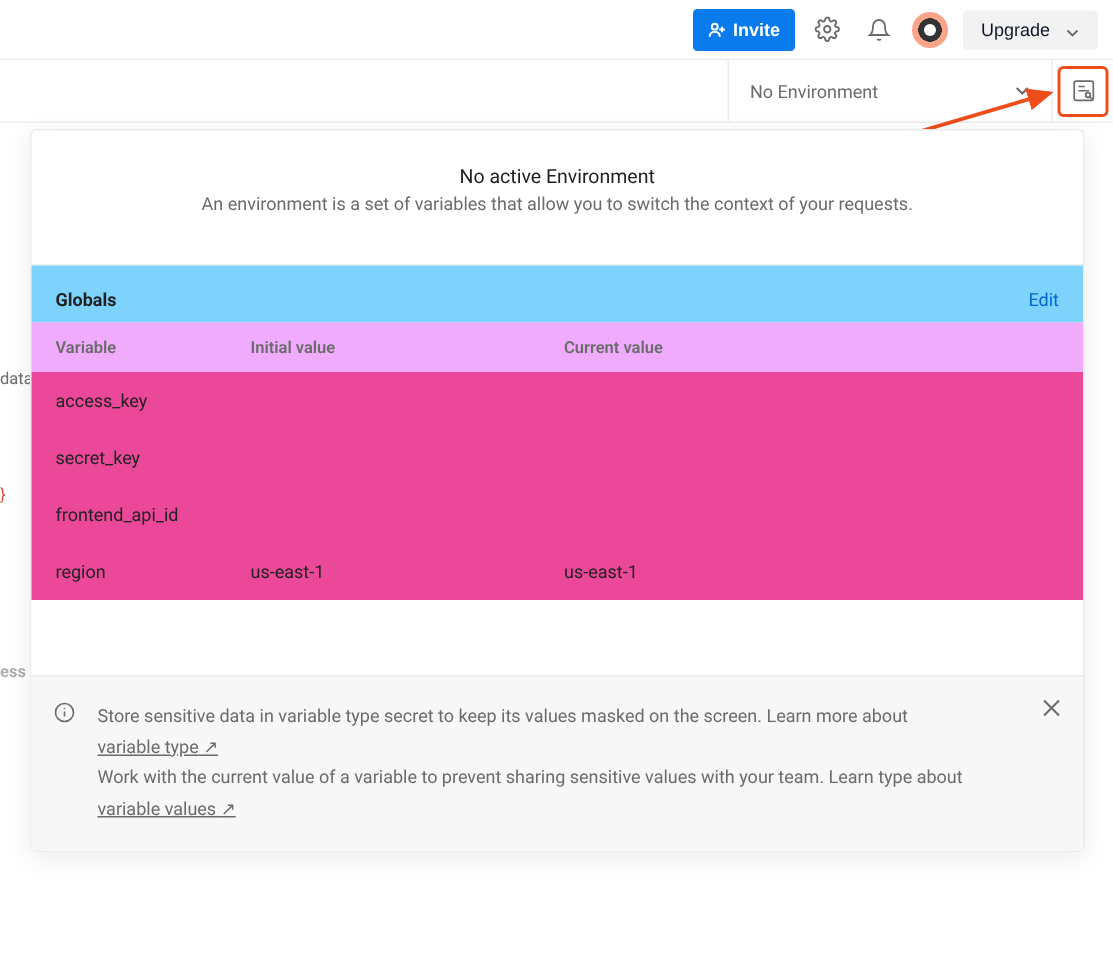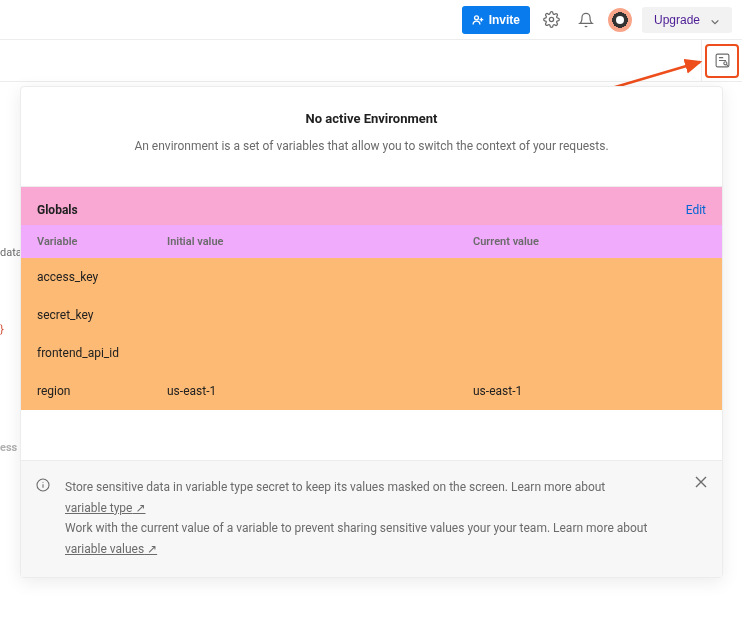--- a/index.html
+++ b/index.html
@@ -67,21 +67,21 @@
     top: 6px; left: 6px; right: 6px; bottom: 6px;
     border-radius: 50%;
     background: #fff;
   }
   .upgrade-btn {
     background: #f2f2f2;
     border: none;
     border-radius: 3px;
     padding: 6px 12px;
     font-size: 12px;
-    color: #4c1d95;
+    color: #0f172a;
     display: flex;
     align-items: flex-end;
     gap: 10px;
     cursor: pointer;
   }
 
   
   .env-row {
     height: 42px;
     border-bottom: 1px solid #ececec;
@@ -150,50 +150,49 @@
   .link-action {
     color: #0265d2;
     font-size: 12px;
     cursor: pointer;
   }
   .empty-env {
     text-align: center;
     padding: 24px 40px 30px;
   }
   .empty-title {
-    font-weight: 700;
+    font-weight: 400;
     font-size: 13px;
-    margin-bottom: 10px;
   }
   .empty-desc {
     color: #6b6b6b;
     font-size: 12px;
     line-height: 1.7;
   }
 
   .globals {
     border-top: 1px solid #ececec;
     background: #fafafa;
   }
   .globals .section-hdr {
-    background: #f9a8d4;
+    background: #7dd3fc;
   }
   .var-head {
     display: flex;
     padding: 10px 16px;
     font-size: 11px;
     color: #6b6b6b;
     font-weight: 600;
     background: #f0abfc;
   }
   .col-var { width: 130px; }
-  .col-init { width: 306px; }
+  .col-init { width: 209px; }
   .col-cur { flex: 1; }
   .var-body {
-    background: #fdba74;
+    background: #ec4899;
   }
   .var-row {
     display: flex;
     padding: 12px 16px;
     font-size: 12px;
     color: #212121;
   }
   .spacer {
     height: 50px;
     background: #fff;
@@ -279,20 +278,28 @@
     <span>Upgrade</span>
     <span>
       <svg width="10" height="10" viewBox="0 0 12 12" fill="none" stroke="#6b6b6b" stroke-width="1.5">
           <path d="M2 4l4 4 4-4"></path>
         </svg>
     </span>
   </button>
 </div>
 
 <div class="env-row">
+  <div class="env-select">
+    <span>No Environment</span>
+    <span>
+      <svg width="11" height="11" viewBox="0 0 12 12" fill="none" stroke="#6b6b6b" stroke-width="1.5">
+          <path d="M2 4l4 4 4-4"></path>
+        </svg>
+    </span>
+  </div>
   <div class="env-quick-btn">
     <div class="env-quick-highlight">
       <span>
         <svg width="17" height="17" viewBox="0 0 24 24" fill="none" stroke="#6b6b6b" stroke-width="1.6">
           <rect x="3" y="3" width="18" height="18" rx="2"></rect>
           <path d="M7 8h6M7 12h10"></path>
           <circle cx="16" cy="16" r="2.2"></circle>
           <path d="M17.8 17.8l2 2"></path>
         </svg>
       </span>
@@ -366,18 +373,18 @@
     <span class="info-close">
       <svg width="14" height="14" viewBox="0 0 14 14" stroke="#6b6b6b" stroke-width="1.4">
           <path d="M2 2l10 10M12 2L2 12"></path>
         </svg>
     </span>
     <div>
       <span>Store sensitive data in variable type secret to keep its values masked on the screen. Learn more about </span>
       <span class="info-link"><span>variable type</span> ↗</span>
     </div>
     <div>
-      <span>Work with the current value of a variable to prevent sharing sensitive values your your team. Learn more about </span>
+      <span>Work with the current value of a variable to prevent sharing sensitive values with your team. Learn type about </span>
       <span class="info-link"><span>variable values</span> ↗</span>
     </div>
   </div>
 
 </div>
 
 </body></html>

